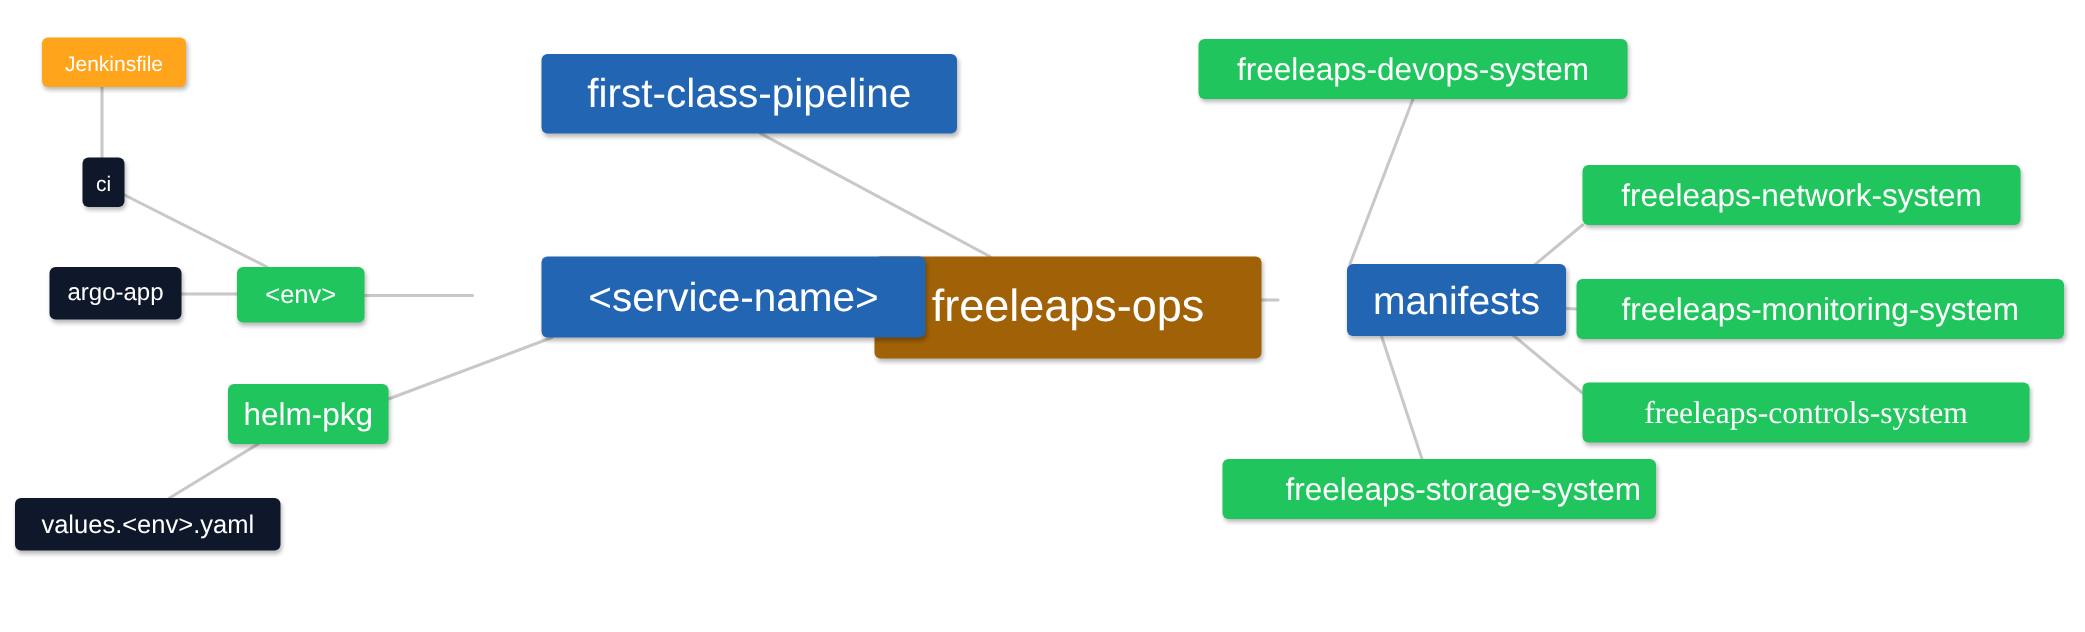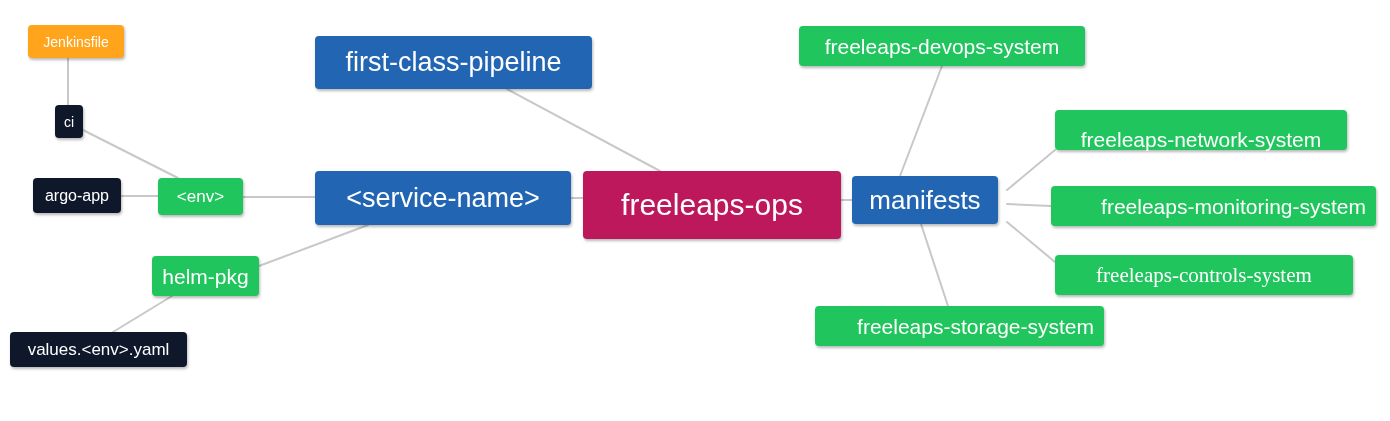--- a/index.html
+++ b/index.html
@@ -36,22 +36,22 @@
     white-space: nowrap;
     box-shadow: 1px 2px 3px rgba(0,0,0,0.28);
     padding: 0 10px;
     line-height: 1;
     text-align: center;
   }
   .node-label {
     display: block;
     white-space: nowrap;
   }
-  .n-root   { background: #be185d; }
-  .n-blue   { background: #2265b3; }
+  .n-root   { background: #a16207; }
+  .n-blue   { background: #2265b3; margin-left: 46px; }
   .n-green  { background: #21c55d; }
   .n-orange { background: #ffa41b; }
   .n-red    { background: #0f172a; }
 </style>
 </head>
 <body>
 
 <div id="canvas">
   <svg id="edges" viewBox="0 0 1390 421" width="1390" height="421" xmlns="http://www.w3.org/2000/svg">
       <line x1="571" y1="198" x2="583" y2="198" stroke="#c8c8c8" stroke-width="2" stroke-linecap="round"></line>
@@ -96,24 +96,24 @@
       </div>
       <div class="node n-green" style="left: 152px; top: 256px; width: 107px; height: 40px; font-size: 21px; text-align: center;">
         <span class="node-label">helm-pkg</span>
       </div>
       <div class="node n-red" style="left: 10px; top: 332px; width: 177px; height: 35px; font-size: 17px;">
         <span class="node-label">values.&lt;env&gt;.yaml</span>
       </div>
       <div class="node n-green" style="left: 799px; top: 26px; width: 286px; height: 40px; font-size: 21px;">
         <span class="node-label">freeleaps-devops-system</span>
       </div>
-      <div class="node n-green" style="left: 1055px; top: 110px; width: 292px; height: 40px; font-size: 21px; align-items: flex-end;">
+      <div class="node n-green" style="left: 1055px; top: 110px; width: 292px; height: 40px; font-size: 21px;">
         <span class="node-label">freeleaps-network-system</span>
       </div>
-      <div class="node n-green" style="left: 1051px; top: 186px; width: 325px; height: 40px; font-size: 21px; justify-content: flex-end;">
+      <div class="node n-green" style="left: 1051px; top: 186px; width: 325px; height: 40px; font-size: 21px;">
         <span class="node-label">freeleaps-monitoring-system</span>
       </div>
       <div class="node n-green" style="left: 1055px; top: 255px; width: 298px; height: 40px; font-size: 21px; font-family: Liberation Serif, serif;">
         <span class="node-label">freeleaps-controls-system</span>
       </div>
       <div class="node n-green" style="left: 815px; top: 306px; width: 289px; height: 40px; font-size: 21px; justify-content: flex-end;">
         <span class="node-label">freeleaps-storage-system</span>
       </div>
     </div>
 </div>

